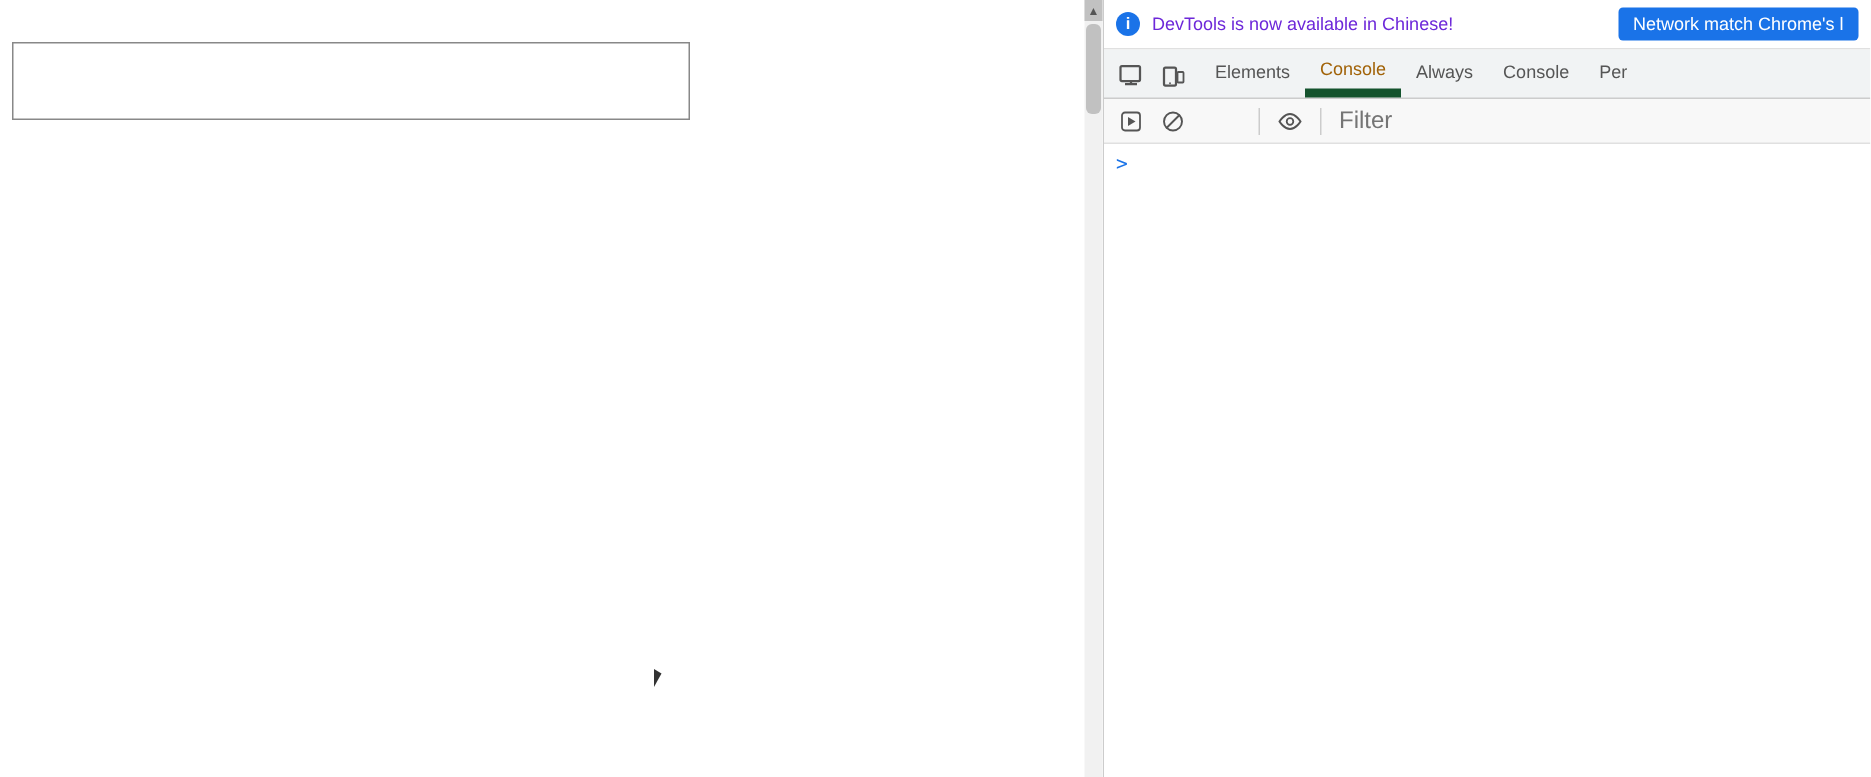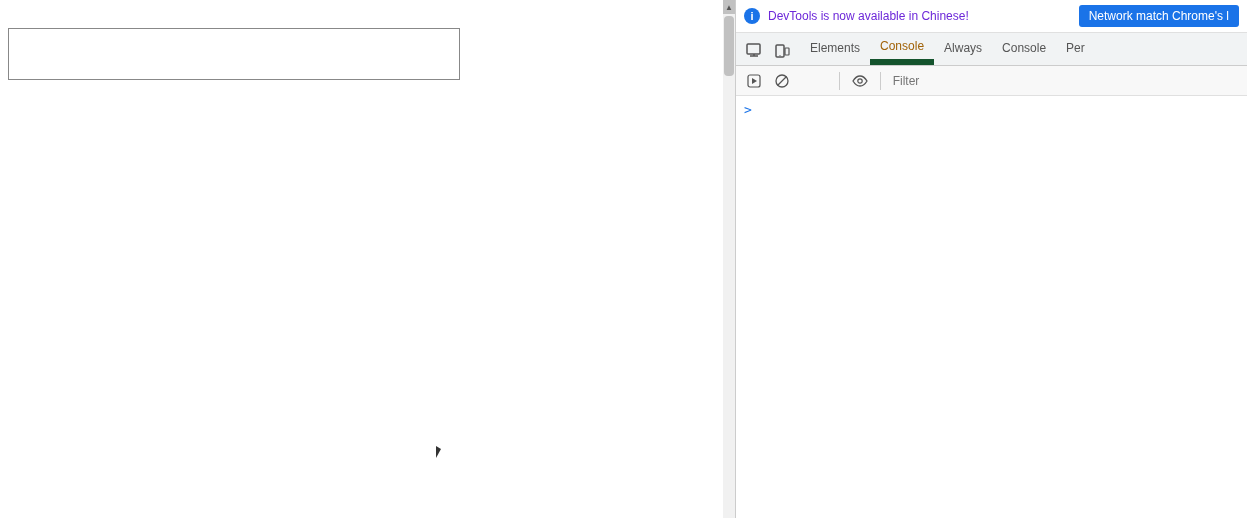--- a/index.html
+++ b/index.html
@@ -233,21 +233,21 @@
       border: none;
       background: transparent;
       color: #555;
       font-size: 13px;
     }
 
     .filter-input {
       flex: 1;
       border: none;
       background: transparent;
-      font-size: 12px;
+      font-size: 16px;
       color: #333;
       outline: none;
       padding: 2px 4px;
     }
 
     
     .console-output {
       flex: 1;
       background: #fff;
       overflow-y: auto;

